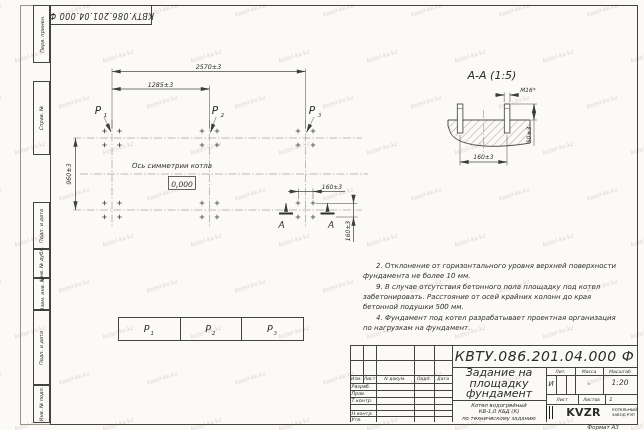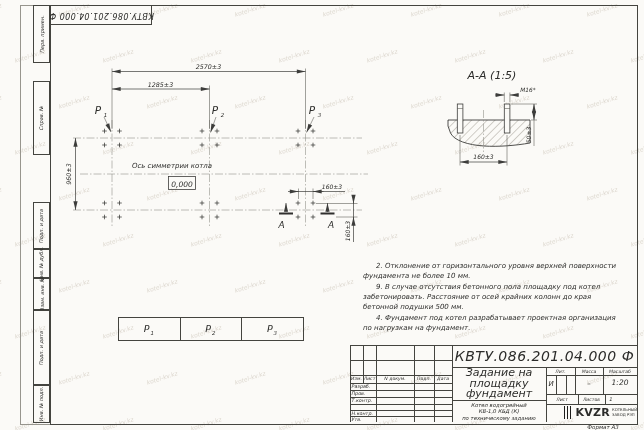--- a/index.html
+++ b/index.html
@@ -353,21 +353,21 @@
   <div class="abs tb-text" style="left:575px;top:367.5px;width:28px;height:7px;font-size:4.6px">Масса</div>
   <div class="abs tb-text" style="left:603px;top:367.5px;width:34px;height:7px;font-size:4.6px">Масштаб</div>
   <div class="abs tb-text" style="left:546px;top:375px;width:10px;height:18px;font-size:7px">И</div>
   <div class="abs tb-text" style="left:575px;top:375px;width:28px;height:18px;font-size:7px">–</div>
   <div class="abs tb-text" style="left:603px;top:375px;width:34px;height:14px;font-size:7.5px">1:20</div>
 
   <div class="abs tb-text" style="left:546px;top:394.5px;width:32px;height:9px;font-size:4.6px">Лист</div>
   <div class="abs tb-text" style="left:578px;top:394.5px;width:27px;height:9px;font-size:4.6px">Листов</div>
   <div class="abs tb-text" style="left:605px;top:394.5px;width:12px;height:9px;font-size:5.2px">1</div>
 
-  <div class="abs" style="left:546px;top:403.5px;width:91px;height:18.5px;z-index:4;display:flex;align-items:center;justify-content:flex-end;gap:2px">
+  <div class="abs" style="left:546px;top:403.5px;width:91px;height:18.5px;z-index:4;display:flex;align-items:center;justify-content:space-between;gap:2px">
     <div class="logo-stripes"></div>
     <b style="font-size:11px;letter-spacing:.3px">KVZR</b>
     <div style="font-size:3.8px;line-height:4.6px">
       <div>КОТЕЛЬНЫЙ</div>
       <div>ЗАВОД РЭП</div>
     </div>
   </div>
 </div>
 
 <div class="abs fmt" style="left:578px;top:423.5px;width:50px;text-align:center;z-index:2">Формат А3</div>

